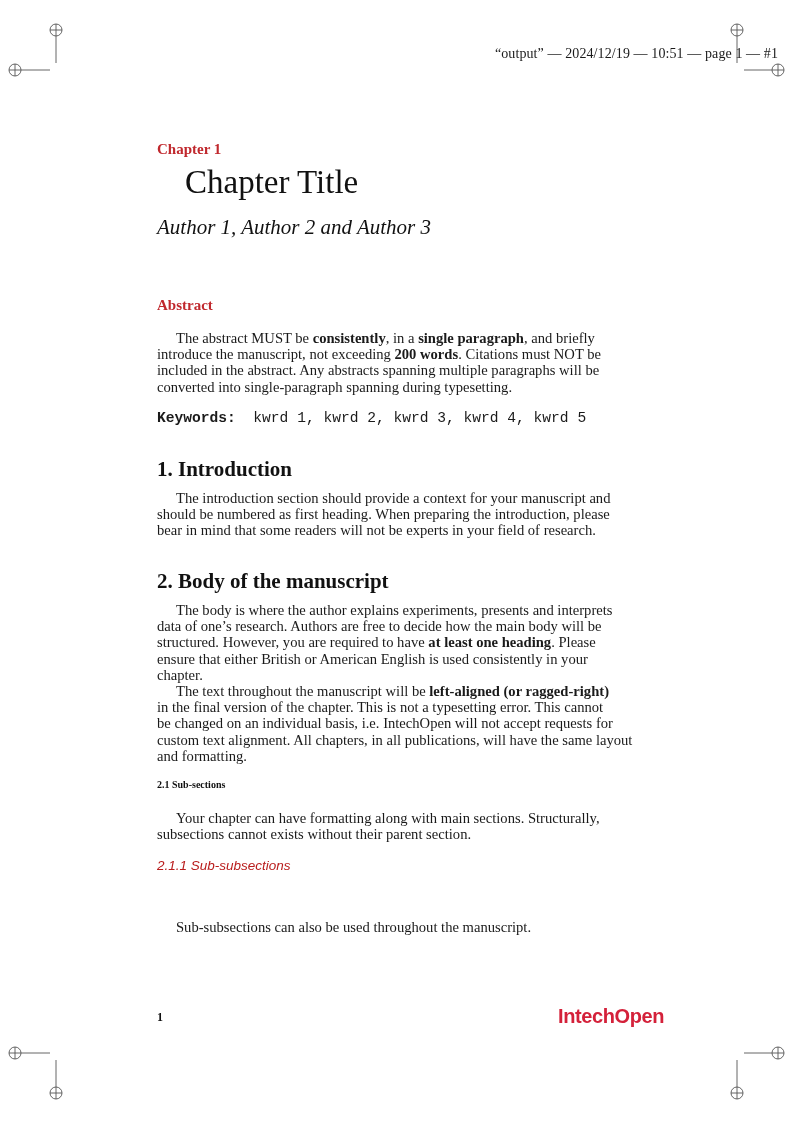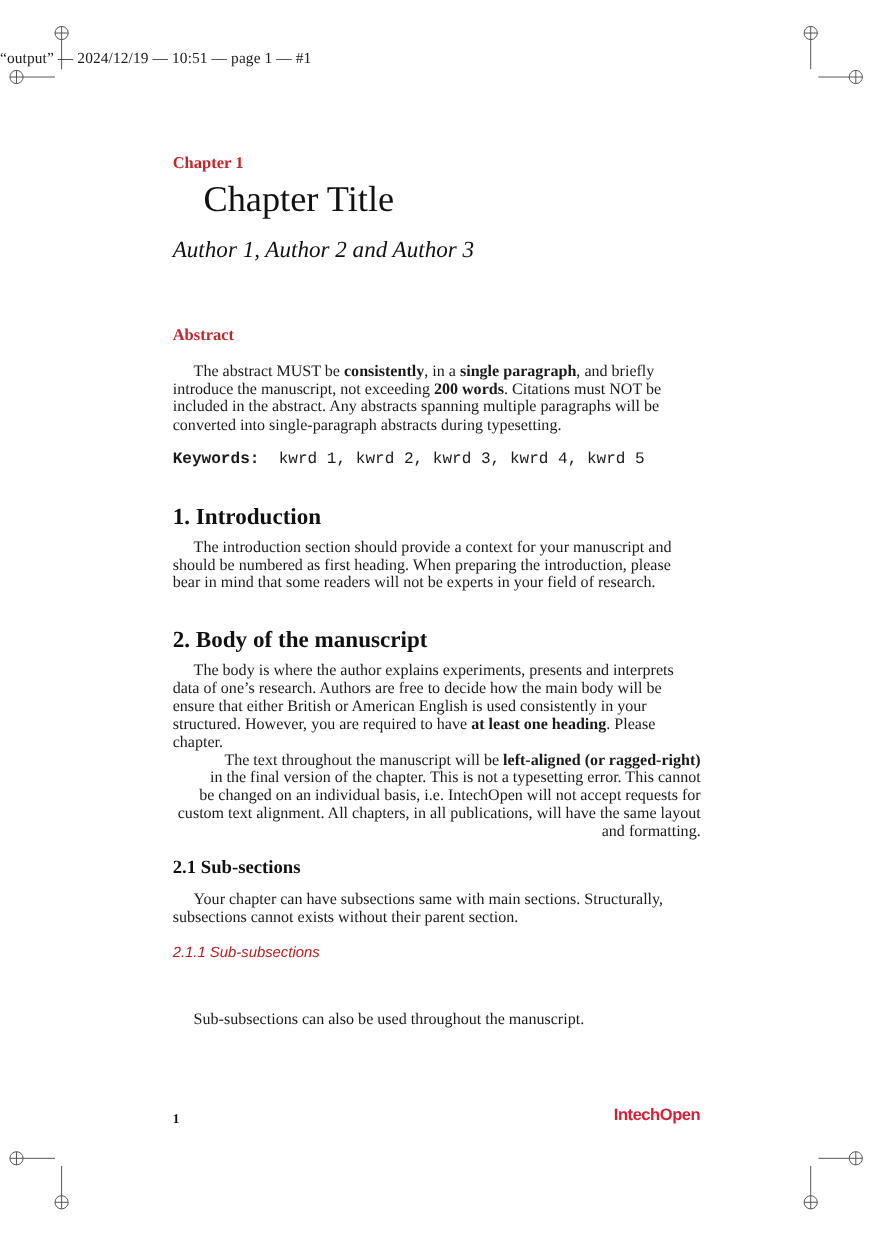--- a/index.html
+++ b/index.html
@@ -3,21 +3,21 @@
   <meta charset="utf-8">
   <style>
     html, body { margin: 0; padding: 0; background: #ffffff; }
     body {
       width: 794px; height: 1123px; position: relative; overflow: hidden;
       font-family: "DejaVu Serif", "Liberation Serif", serif;
       color: #1a1a1a;
     }
     .marks { position: absolute; left: 0; top: 0; width: 794px; height: 1123px; pointer-events: none; }
     .running-head {
-      position: absolute; top: 46px; left: 0; width: 778px; text-align: left;
+      position: absolute; top: 46px; left: 0; width: 778px; text-align: right;
       font-family: "Liberation Serif", serif; font-size: 14px; color: #1a1a1a;
       letter-spacing: 0.1px;
     }
     .content { position: absolute; left: 157px; top: 0; width: 480px; }
     .chapter-label {
       position: absolute; top: 141px; left: 0;
       font-family: "Liberation Serif", serif; font-weight: bold; font-size: 15px; color: #c0282d;
     }
     .chapter-title {
       position: absolute; top: 164px; left: 0;
@@ -37,37 +37,37 @@
     }
     .para .line { display: block; white-space: nowrap; }
     .indent { padding-left: 19px; }
     b { font-weight: bold; }
     .h1 {
       position: absolute; left: 0;
       font-family: "Liberation Serif", serif; font-weight: bold; font-size: 21px; color: #111; white-space: nowrap;
     }
     .h2 {
       position: absolute; left: 0;
-      font-family: "Liberation Serif", serif; font-weight: bold; font-size: 17px; color: #111; white-space: nowrap;
+      font-family: "Liberation Serif", serif; font-weight: bold; font-size: 10px; color: #111; white-space: nowrap;
     }
     .h3 {
       position: absolute; left: 0;
       font-family: Liberation Sans, sans-serif; font-style: italic; font-size: 13.5px; color: #b91c1c; white-space: nowrap;
     }
     .keywords {
       position: absolute; top: 410px; left: 0;
       font-family: Liberation Mono, monospace; font-size: 14.6px; color: #1a1a1a; white-space: nowrap;
     }
     .page-number {
       position: absolute; top: 1010px; left: 157px;
       font-family: "Liberation Serif", serif; font-weight: bold; font-size: 12px; color: #111;
     }
     .publisher-logo {
       position: absolute; top: 1005px; left: 558px;
-      font-family: "Liberation Sans", sans-serif; font-weight: bold; font-size: 15px; color: #d4213a;
+      font-family: "Liberation Sans", sans-serif; font-weight: bold; font-size: 20px; color: #d4213a;
       letter-spacing: -0.4px;
     }
   </style>
 </head>
 <body>
 
 <svg class="marks" viewBox="0 0 794 1123" xmlns="http://www.w3.org/2000/svg">
   <g stroke="#555" stroke-width="0.9" fill="none">
 
     <g>
@@ -121,54 +121,54 @@
 <div class="content">
   <div class="chapter-label">Chapter 1</div>
   <div class="chapter-title">Chapter Title</div>
   <div class="authors">Author 1, Author 2 and Author 3</div>
 
   <div class="abstract-heading">Abstract</div>
   <div class="para" style="top:330px;">
       <span class="line indent">The abstract MUST be <b>consistently</b>, in a <b>single paragraph</b>, and briefly</span>
       <span class="line">introduce the manuscript, not exceeding <b>200 words</b>. Citations must NOT be</span>
       <span class="line">included in the abstract. Any abstracts spanning multiple paragraphs will be</span>
-      <span class="line">converted into single-paragraph abstracts during typesetting.</span>
+      <span class="line">converted into single-paragraph spanning during typesetting.</span>
     </div>
 
   <div class="keywords">
     <b>Keywords:</b>&nbsp;
     <span>kwrd 1, kwrd 2, kwrd 3, kwrd 4, kwrd 5</span>
   </div>
 
   <div class="h1" style="top:457px;">1. Introduction</div>
   <div class="para" style="top:490px;">
       <span class="line indent">The introduction section should provide a context for your manuscript and</span>
       <span class="line">should be numbered as first heading. When preparing the introduction, please</span>
       <span class="line">bear in mind that some readers will not be experts in your field of research.</span>
     </div>
 
   <div class="h1" style="top:569px;">2. Body of the manuscript</div>
   <div class="para" style="top:602px;">
       <span class="line indent">The body is where the author explains experiments, presents and interprets</span>
       <span class="line">data of one’s research. Authors are free to decide how the main body will be</span>
+      <span class="line">structured. However, you are required to have <b>at least one heading</b>. Please</span>
       <span class="line">ensure that either British or American English is used consistently in your</span>
-      <span class="line">structured. However, you are required to have <b>at least one heading</b>. Please</span>
       <span class="line">chapter.</span>
     </div>
-  <div class="para" style="top:683px;text-align:right;">
+  <div class="para" style="top:683px;">
       <span class="line indent">The text throughout the manuscript will be <b>left-aligned (or ragged-right)</b></span>
       <span class="line">in the final version of the chapter. This is not a typesetting error. This cannot</span>
       <span class="line">be changed on an individual basis, i.e. IntechOpen will not accept requests for</span>
       <span class="line">custom text alignment. All chapters, in all publications, will have the same layout</span>
       <span class="line">and formatting.</span>
     </div>
 
   <div class="h2" style="top:779px;">2.1 Sub-sections</div>
   <div class="para" style="top:810px;">
-      <span class="line indent">Your chapter can have subsections same with main sections. Structurally,</span>
+      <span class="line indent">Your chapter can have formatting along with main sections. Structurally,</span>
       <span class="line">subsections cannot exists without their parent section.</span>
     </div>
 
   <div class="h3" style="top:858px;">2.1.1 Sub-subsections</div>
   <div class="para" style="top:890px;margin-top:29px;">
       <span class="line indent">Sub-subsections can also be used throughout the manuscript.</span>
     </div>
 </div>
 
 <div class="page-number">1</div>

